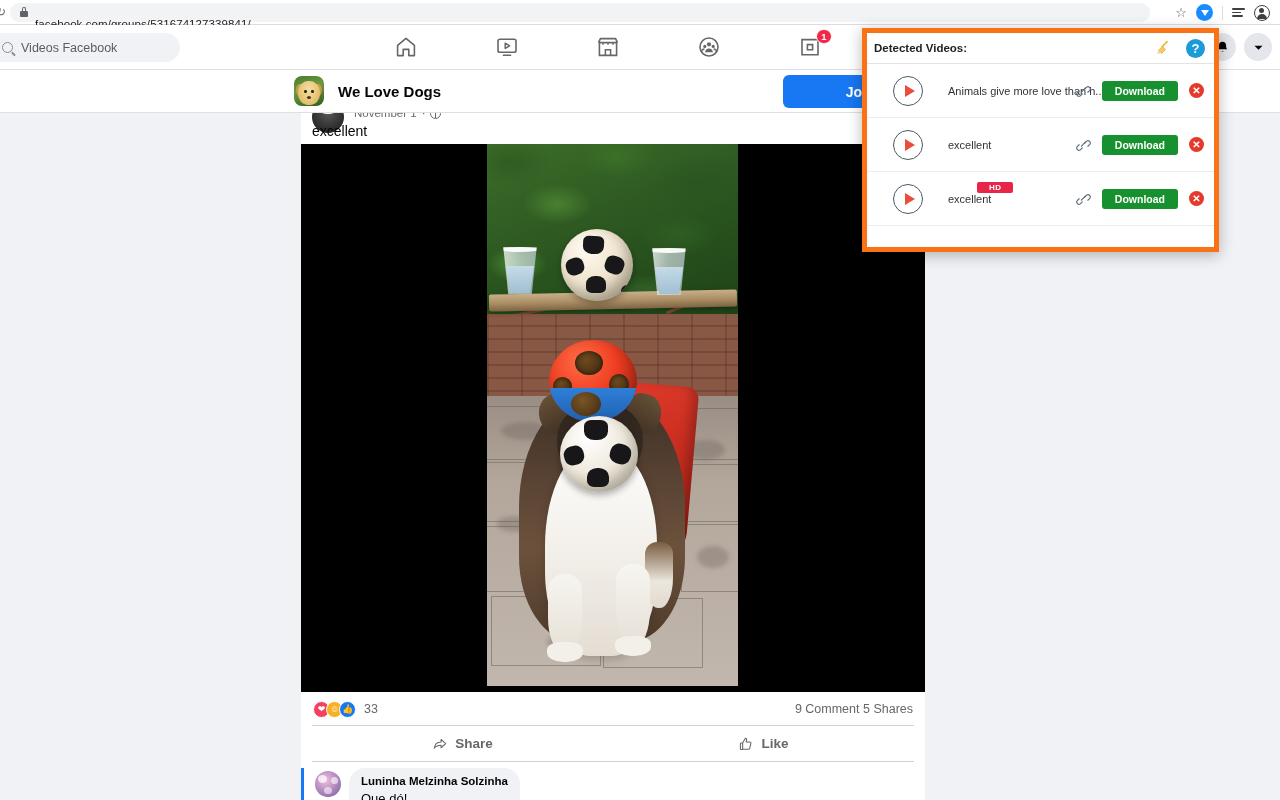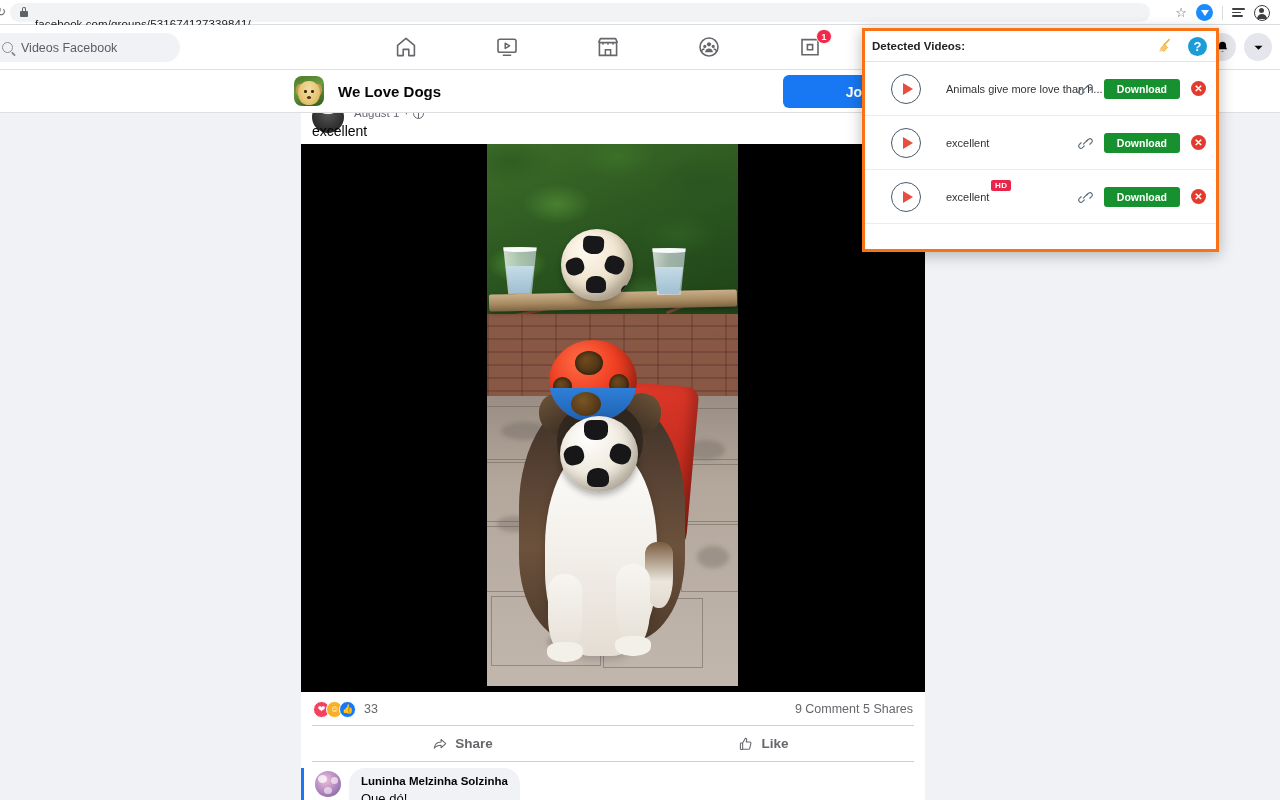--- a/index.html
+++ b/index.html
@@ -244,40 +244,40 @@
   .c-avatar .sp3 { position:absolute; left:9px; bottom:3px; width:8px; height:7px; background:rgba(255,255,255,.55); border-radius:50%; }
   .c-bubble { margin-left:37px; display:inline-block; background:#f0f2f5; border-radius:16px;
      padding:6px 12px 7px 12px; }
   .c-name { font-size:11.5px; font-weight:bold; color:#050505; line-height:1.35; }
   .c-text { font-size:13px; color:#050505; line-height:1.4; }
   .blue-accent { position:absolute; left:0; top:655px; width:3px; height:45px; background:#1877f2; }
 
   
   .ext-popup {
     position:absolute; left:862px; top:28px; width:357px; height:224px;
-    background:#ffffff; border:3px solid #f97316;
+    background:#ffffff; border:5px solid #f97316;
     box-shadow: 0 3px 14px rgba(0,0,0,.28); z-index: 50; text-align: center;
   }
   .ext-header { height:31px; display:flex; align-items:center; padding:0 12px 0 7px;
      border-bottom:1px solid #e3e3e3; position:relative; }
   .ext-title { font-size:11.5px; font-weight:bold; color:#222; }
   .ext-header-icons { position:absolute; right:9px; display:flex; align-items:center; gap:14px; }
   .broom { width:18px; height:18px; position:relative; cursor:pointer; }
   .help-icon { width:19px; height:19px; border-radius:50%; background:#1b9bd8;
      color:#fff; font-size:13px; font-weight:bold; display:flex; align-items:center;
      justify-content:center; cursor:pointer; }
   .vid-row { height:54px; display:flex; align-items:center; padding:0 10px 0 26px;
      border-bottom:1px solid #ececec; position:relative; }
   .play-circle { width:30px; height:30px; border-radius:50%; border:1.6px solid #4a5a66;
      display:flex; align-items:center; justify-content:center; flex:none; cursor:pointer; }
   .play-tri { width:0; height:0; border-top:6px solid transparent; border-bottom:6px solid transparent;
      border-left:10px solid #ea4d3c; margin-left:3px; }
   .vid-title { margin-left:25px; font-size:11px; color:#333; white-space:nowrap; position:relative; }
   .hd-badge { position:absolute; top:-11px; right:-22px; background:#e8264a; color:#fff;
-     font-size:8px; font-weight:bold; padding:1px 4px; border-radius:2px; letter-spacing:.4px; }
+     font-size:8px; font-weight:bold; padding:1px 12px; border-radius:2px; letter-spacing:.4px; }
   .row-right { position:absolute; right:10px; display:flex; align-items:center; gap:11px; }
   .chain { width:15px; height:13px; cursor:pointer; }
   .dl-btn { background:#17912f; color:#fff; font-size:10.5px; font-weight:bold;
      padding:4px 13px; border-radius:3px; cursor:pointer; white-space:nowrap; }
   .x-btn { width:15px; height:15px; border-radius:50%; background:#e43a2e; color:#fff;
      font-size:10px; font-weight:bold; display:flex; align-items:center; justify-content:center;
      cursor:pointer; line-height:1; }
   .ext-footer { position:absolute; left:0; bottom:0; width:355px; height:16px; background:#3f3f3f;
      display:flex; align-items:center; justify-content:center; }
   .ext-footer span { font-size:8.5px; font-weight:bold; color:#dbe6f0; letter-spacing:.2px; }
@@ -386,21 +386,21 @@
   <div class="join-btn">Join Group</div>
 
   <div class="feed-bg"></div>
 
   <div class="post-card">
     <div class="post-top">
       <div class="poster-avatar">
           <span class="hl"></span>
         </div>
       <div class="post-meta">
-        <span>August 1</span>
+        <span>November 1</span>
         <span>·</span>
         <span class="globe-icon"></span>
       </div>
       <div class="post-text">excellent</div>
     </div>
 
     <div class="video-wrap">
       <div class="video-left-bar"></div>
       <div class="video-right-bar"></div>
       <div class="video-frame">

